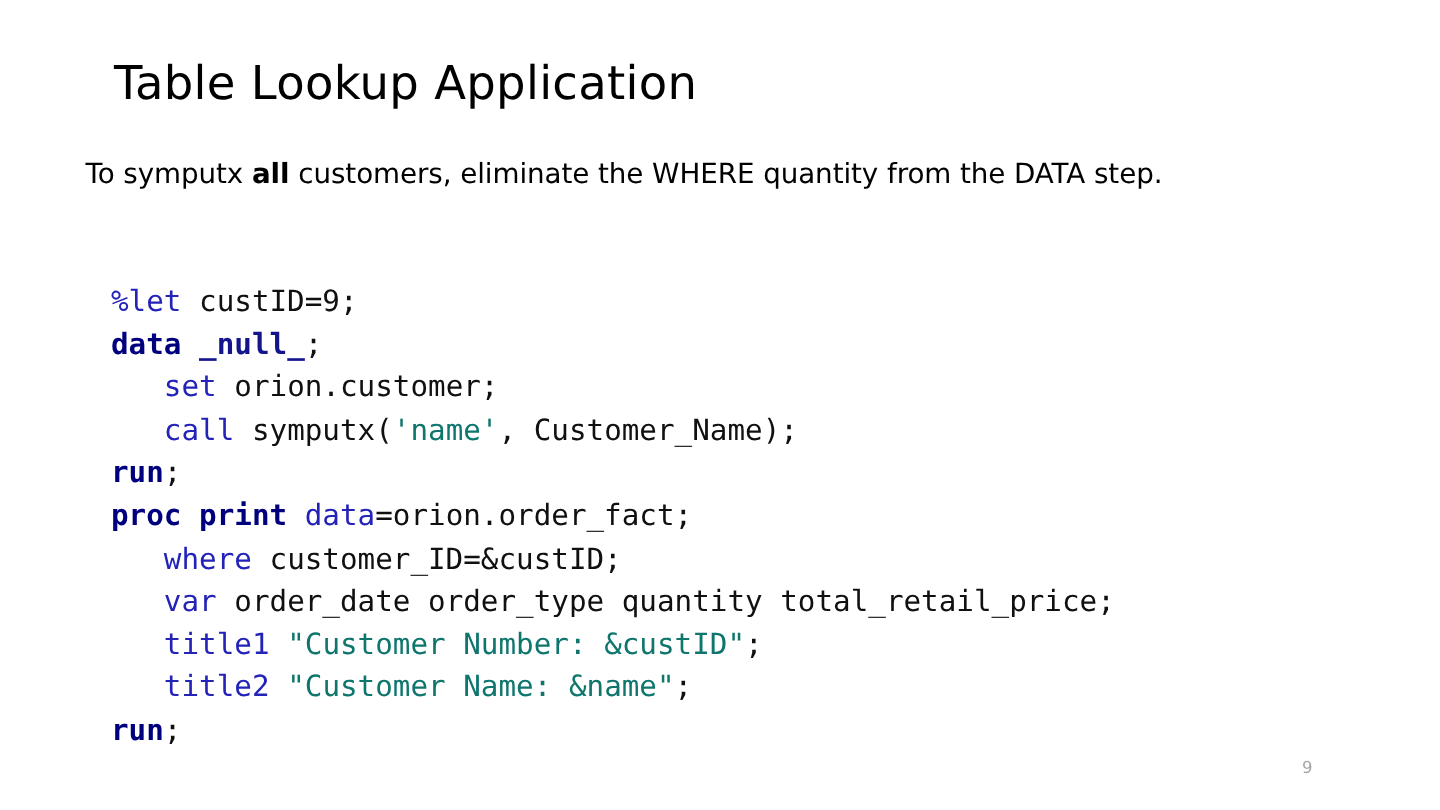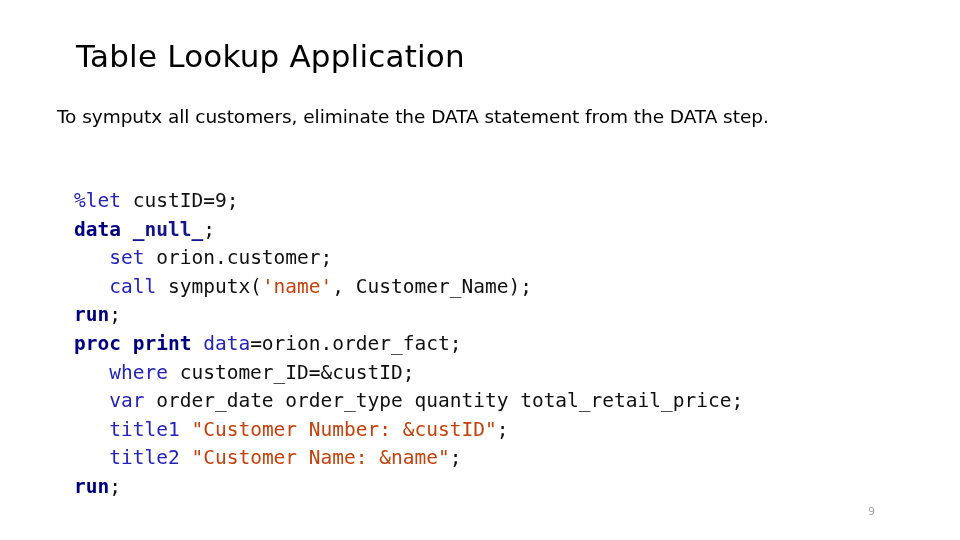--- a/index.html
+++ b/index.html
@@ -40,21 +40,21 @@
     position: absolute;
     left: 57px;
     top: 87px;
     font-family: "DejaVu Sans", sans-serif;
     font-size: 18.5px;
     font-weight: 400;
     color: #000000;
     white-space: nowrap;
     letter-spacing: -0.05px;
   }
-  #body-sentence .b { font-weight: 400; }
+  #body-sentence .b { font-weight: 700; }
 
   
   #code-block {
     position: absolute;
     left: 74px;
     top: 149px;
     font-family: "DejaVu Sans Mono", monospace;
     font-size: 19.5px;
     line-height: 28.6px;
     color: #000000;
@@ -64,41 +64,41 @@
   }
   #code-block .line {
     white-space: pre;
     height: 28.6px;
   }
   .tok { white-space: pre; }
   .k-navy   { color: #00007e; font-weight: 700; }        
   .k-navy-p { color: #14148c; font-weight: 700; }        
   .k-blue   { color: #2323b8; font-weight: 400; }        
   .k-plain  { color: #101010; font-weight: 400; }        
-  .k-str    { color: #c2410c; font-weight: 400; }        
+  .k-str    { color: #0f766e; font-weight: 400; }        
 
   
   #page-number {
     position: absolute;
     left: 868px;
     top: 505px;
     font-family: "DejaVu Sans", sans-serif;
     font-size: 11px;
     color: #a6a6a6;
     font-weight: 400;
   }
 </style>
 </head>
 <body>
 
 <div id="slide">
 
   <h1 id="slide-title">Table Lookup Application</h1>
 
   <p id="body-sentence">
-    <span class="n">To symputx </span><span class="b">all</span><span class="n"> customers, eliminate the DATA statement from the DATA step.</span>
+    <span class="n">To symputx </span><span class="b">all</span><span class="n"> customers, eliminate the WHERE quantity from the DATA step.</span>
   </p>
 
   <pre id="code-block"><div class="line"><span class="tok k-blue">%let</span><span class="tok k-plain"> custID=9;</span></div><div class="line"><span class="tok k-navy">data</span><span class="tok k-plain"> </span><span class="tok k-navy-p">_null_</span><span class="tok k-plain">;</span></div><div class="line"><span class="tok k-plain">   </span><span class="tok k-blue">set</span><span class="tok k-plain"> orion.customer;</span></div><div class="line"><span class="tok k-plain">   </span><span class="tok k-blue">call</span><span class="tok k-plain"> symputx(</span><span class="tok k-str">'name'</span><span class="tok k-plain">, Customer_Name);</span></div><div class="line"><span class="tok k-navy">run</span><span class="tok k-plain">;</span></div><div class="line"><span class="tok k-navy">proc print</span><span class="tok k-plain"> </span><span class="tok k-blue">data</span><span class="tok k-plain">=orion.order_fact;</span></div><div class="line"><span class="tok k-plain">   </span><span class="tok k-blue">where</span><span class="tok k-plain"> customer_ID=&amp;custID;</span></div><div class="line"><span class="tok k-plain">   </span><span class="tok k-blue">var</span><span class="tok k-plain"> order_date order_type quantity total_retail_price;</span></div><div class="line"><span class="tok k-plain">   </span><span class="tok k-blue">title1</span><span class="tok k-plain"> </span><span class="tok k-str">"Customer Number: &amp;custID"</span><span class="tok k-plain">;</span></div><div class="line"><span class="tok k-plain">   </span><span class="tok k-blue">title2</span><span class="tok k-plain"> </span><span class="tok k-str">"Customer Name: &amp;name"</span><span class="tok k-plain">;</span></div><div class="line"><span class="tok k-navy">run</span><span class="tok k-plain">;</span></div></pre>
 
   <div id="page-number">9</div>
 
 </div>
 
 </body></html>

